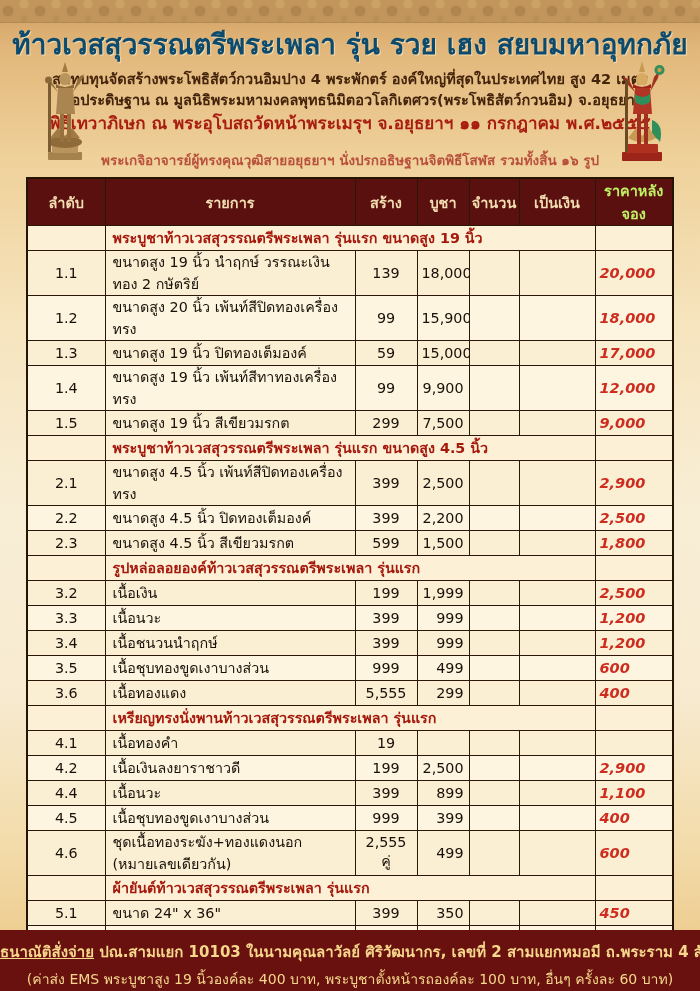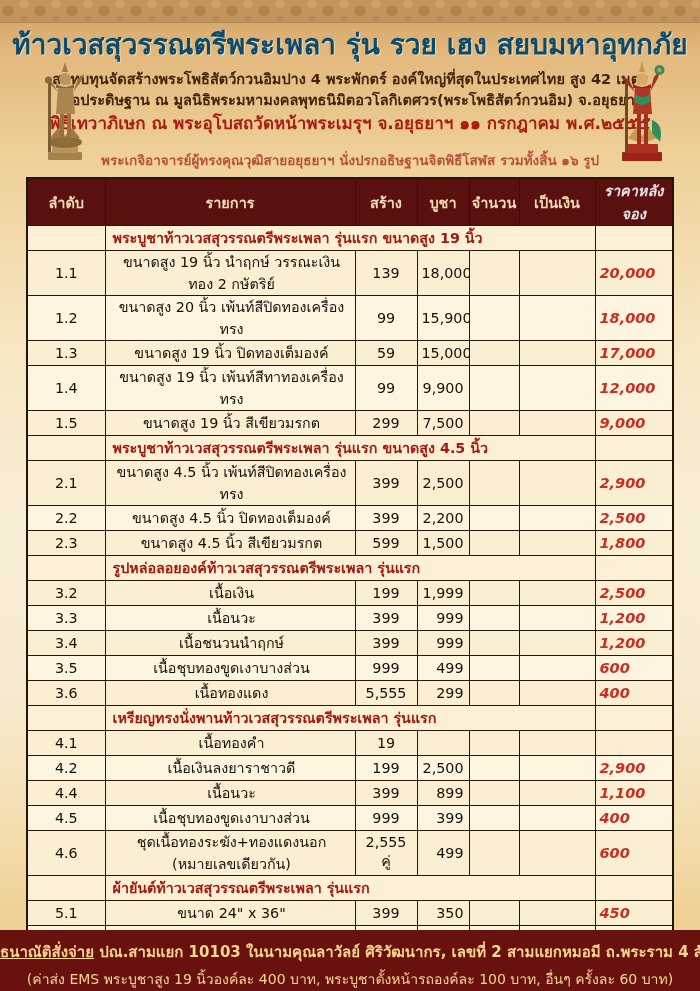--- a/index.html
+++ b/index.html
@@ -27,27 +27,27 @@
   .ceremony{text-align:center;color:#a81d10;font-size:17px;font-weight:bold;line-height:25px;margin-top:0;}
   .monks{text-align:center;color:#b8503c;font-size:13.5px;font-weight:bold;line-height:19px;margin-top:15px;}
   .statue{position:absolute;top:54px;}
   .statue.left{left:36px;}
   .statue.right{right:28px;}
 
   table.price{border-collapse:collapse;margin:7px auto 0;width:646px;table-layout:fixed;}
   table.price th,table.price td{border:1px solid #2a1708;overflow:hidden;}
   table.price{border:2px solid #241404;}
   thead th{background:#5b1010;color:#f2ddb0;font-size:14.5px;font-weight:bold;height:34px;padding:0 2px;}
-  thead th.c-after-h{color:#e5e5e5;font-style:italic;margin-left:8px;}
+  thead th.c-after-h{color:#bef264;margin-left:8px;}
   tbody td{height:24px;font-size:14.3px;color:#181008;padding:0 4px;background:#fdf5e0;}
   tbody tr:nth-child(even) td{background:#faeed3;}
   .col-no{width:78px}.col-item{width:250px}.col-made{width:62px}.col-price{width:52px}
   .col-qty{width:50px}.col-amount{width:76px}.col-after{width:78px}
   td.c-no{text-align:center;}
-  td.c-item{text-align:center;padding-left:7px;}
+  td.c-item{text-align:left;padding-left:7px;}
   td.c-made{text-align:center;}
   td.c-price{text-align:right;padding-right:5px;}
   td.c-after{padding-right:9px;color:#cd2c1e;font-style:italic;font-weight:bold;font-size:14.5px;}
   td.section-title{color:#a5180c;font-weight:bold;text-align:left;padding-left:7px;background:#fcf1d6;}
   tr.section-row td{background:#fcf1d6;}
   td.red-item{color:#a5180c;font-weight:bold;}
 
   .footer{position:absolute;left:0;bottom:0;width:700px;height:61px;background:#69110f;color:#f6d78b;text-align:center;}
   .footer .l1{padding-top:10px;font-size:15px;font-weight:bold;white-space:nowrap;}
   .footer .l1 .u{text-decoration:underline;}

